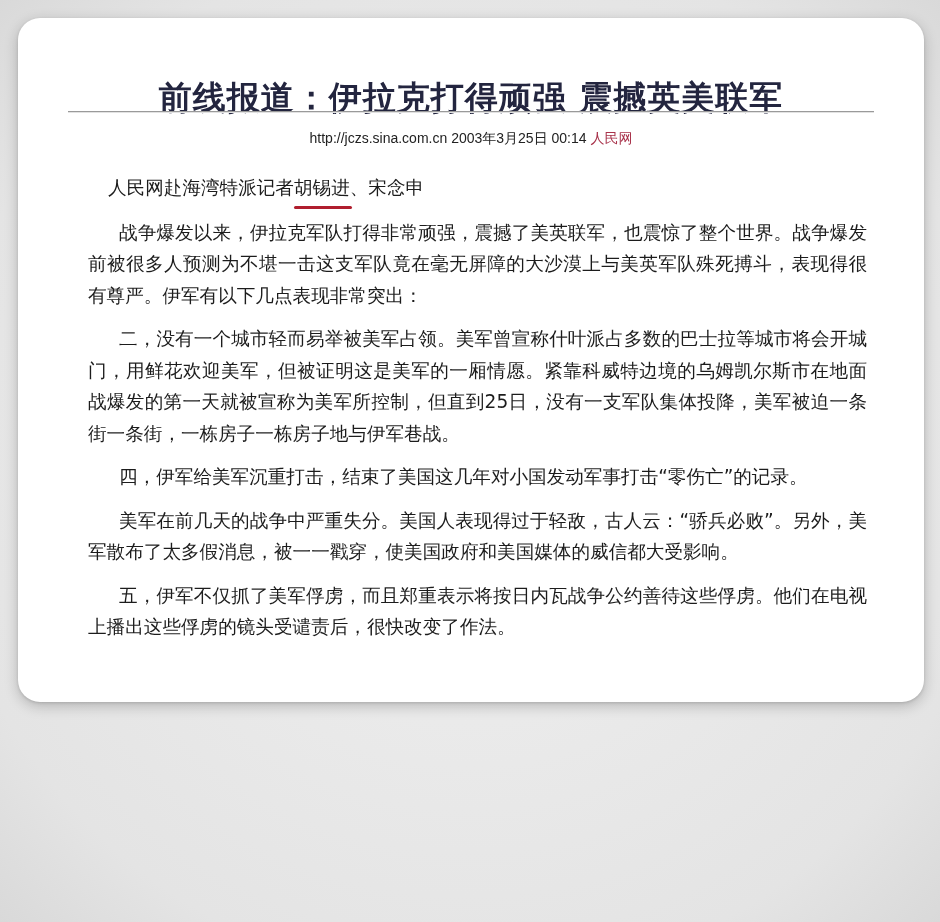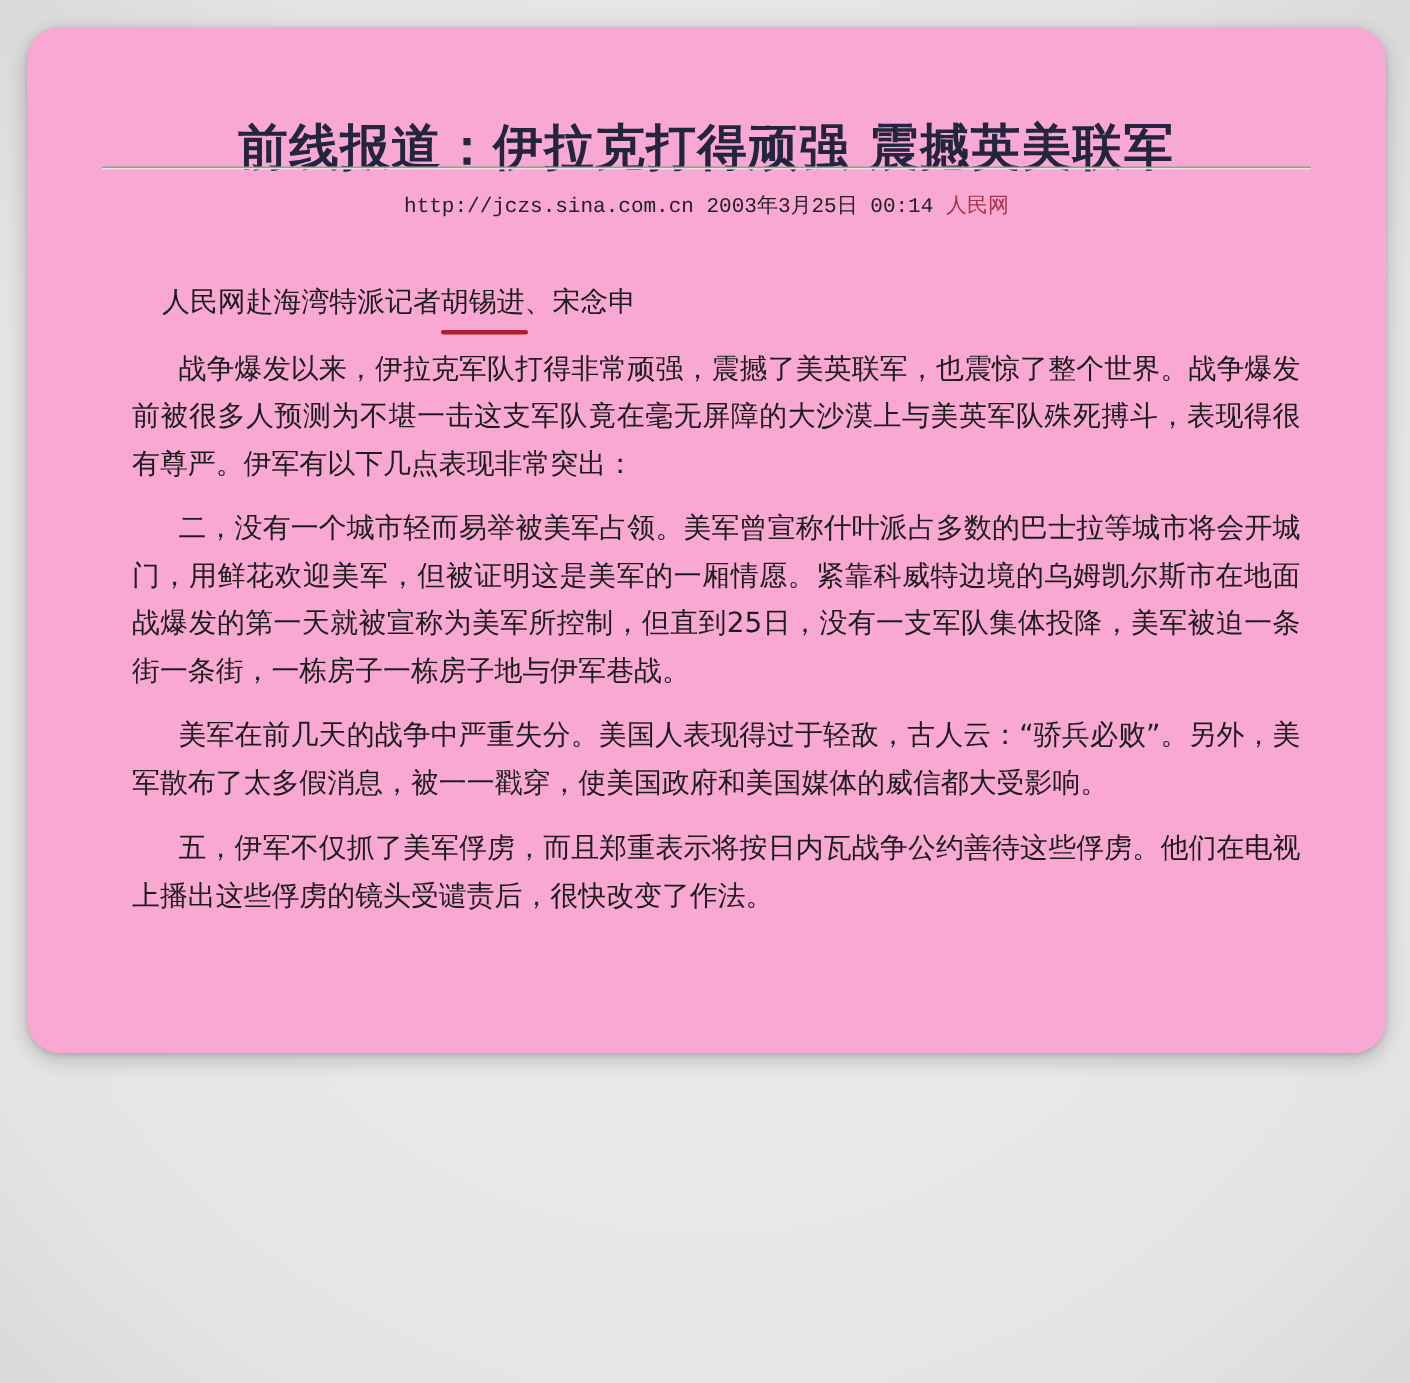--- a/index.html
+++ b/index.html
@@ -18,21 +18,21 @@
     position: absolute;
     inset: 0;
     background: radial-gradient(ellipse at center, #f0f0f0 0%, #e4e4e4 80%, #d9d9d9 100%);
   }
   .card {
     position: absolute;
     left: 18px;
     top: 18px;
     width: 906px;
     height: 684px;
-    background: #f9a8d4;
+    background: #ffffff;
     border-radius: 22px;
     box-shadow: 0 4px 14px rgba(0,0,0,0.22), 0 1px 3px rgba(0,0,0,0.12);
   }
   .title {
     position: absolute;
     left: 0;
     right: 0;
     top: 58px;
     text-align: center;
     font-size: 33px;
@@ -53,37 +53,37 @@
   }
   .meta {
     position: absolute;
     left: 0;
     right: 0;
     top: 109px;
     text-align: center;
     font-size: 14px;
     color: #222;
     line-height: 22px;
-    font-family: Liberation Mono, monospace;
+    font-family: Liberation Sans, sans-serif;
   }
   .meta .source {
     color: #a8324a;
   }
   .body {
     position: absolute;
     left: 59px;
     top: 154px;
     width: 790px;
     color: #1c1c1c;
     font-size: 18.6px;
     line-height: 31.5px;
     font-family: "DejaVu Sans", "Liberation Sans", sans-serif;
   }
   .byline {
-    margin: 14px 0 13px 31px;
+    margin: 0 0 13px 31px;
     position: relative;
   }
   .byline .name {
     position: relative;
     display: inline-block;
   }
   .byline .name::after {
     content: "";
     position: absolute;
     left: 0;
@@ -110,16 +110,17 @@
   <div class="meta">
     <span>http://jczs.sina.com.cn</span>
     <span>2003年3月25日 00:14</span>
     <span class="source">人民网</span>
   </div>
 
   <div class="body">
     <p class="byline"><span>人民网赴海湾特派记者</span><span class="name">胡锡进</span><span>、宋念申</span></p>
     <p class="para">战争爆发以来，伊拉克军队打得非常顽强，震撼了美英联军，也震惊了整个世界。战争爆发前被很多人预测为不堪一击这支军队竟在毫无屏障的大沙漠上与美英军队殊死搏斗，表现得很有尊严。伊军有以下几点表现非常突出：</p>
     <p class="para">二，没有一个城市轻而易举被美军占领。美军曾宣称什叶派占多数的巴士拉等城市将会开城门，用鲜花欢迎美军，但被证明这是美军的一厢情愿。紧靠科威特边境的乌姆凯尔斯市在地面战爆发的第一天就被宣称为美军所控制，但直到25日，没有一支军队集体投降，美军被迫一条街一条街，一栋房子一栋房子地与伊军巷战。</p>
+    <p class="para">四，伊军给美军沉重打击，结束了美国这几年对小国发动军事打击“零伤亡”的记录。</p>
     <p class="para">美军在前几天的战争中严重失分。美国人表现得过于轻敌，古人云：“骄兵必败”。另外，美军散布了太多假消息，被一一戳穿，使美国政府和美国媒体的威信都大受影响。</p>
     <p class="para">五，伊军不仅抓了美军俘虏，而且郑重表示将按日内瓦战争公约善待这些俘虏。他们在电视上播出这些俘虏的镜头受谴责后，很快改变了作法。</p>
   </div>
 </div>
 
 </body></html>

